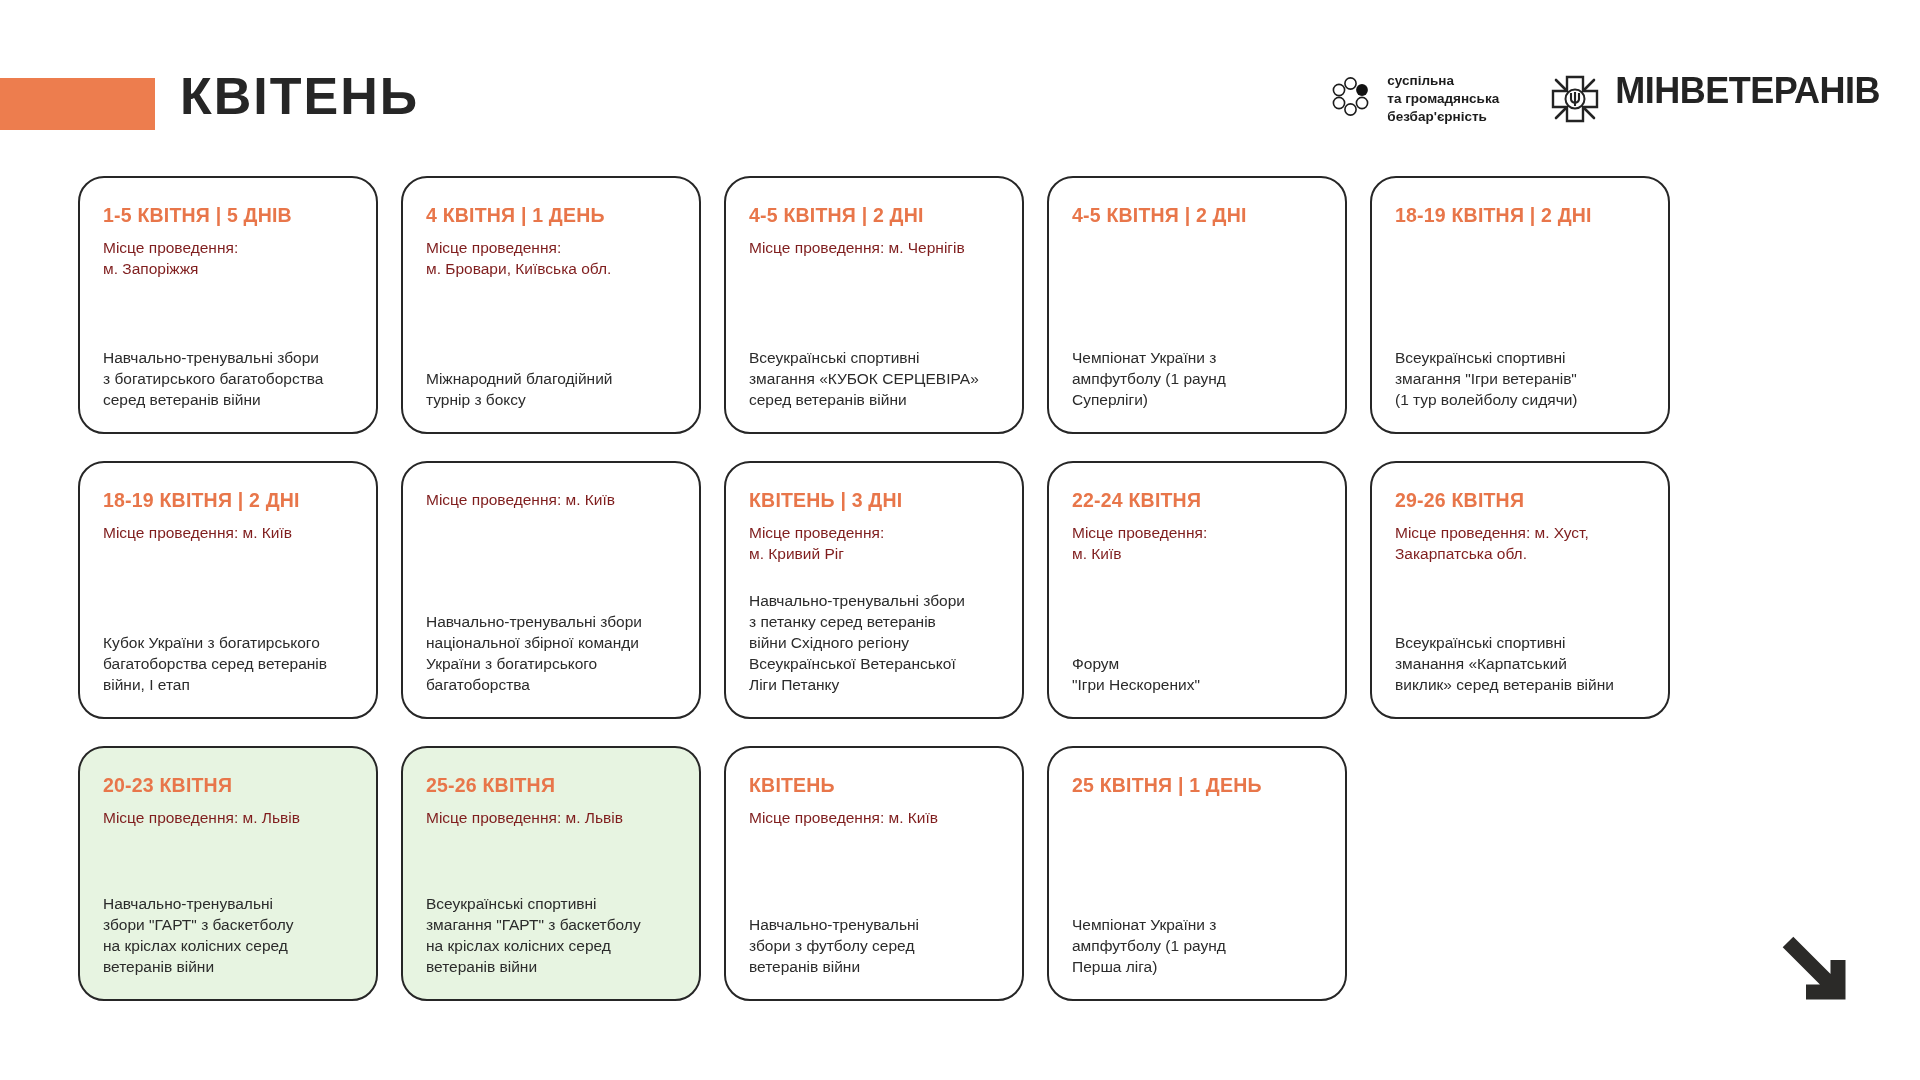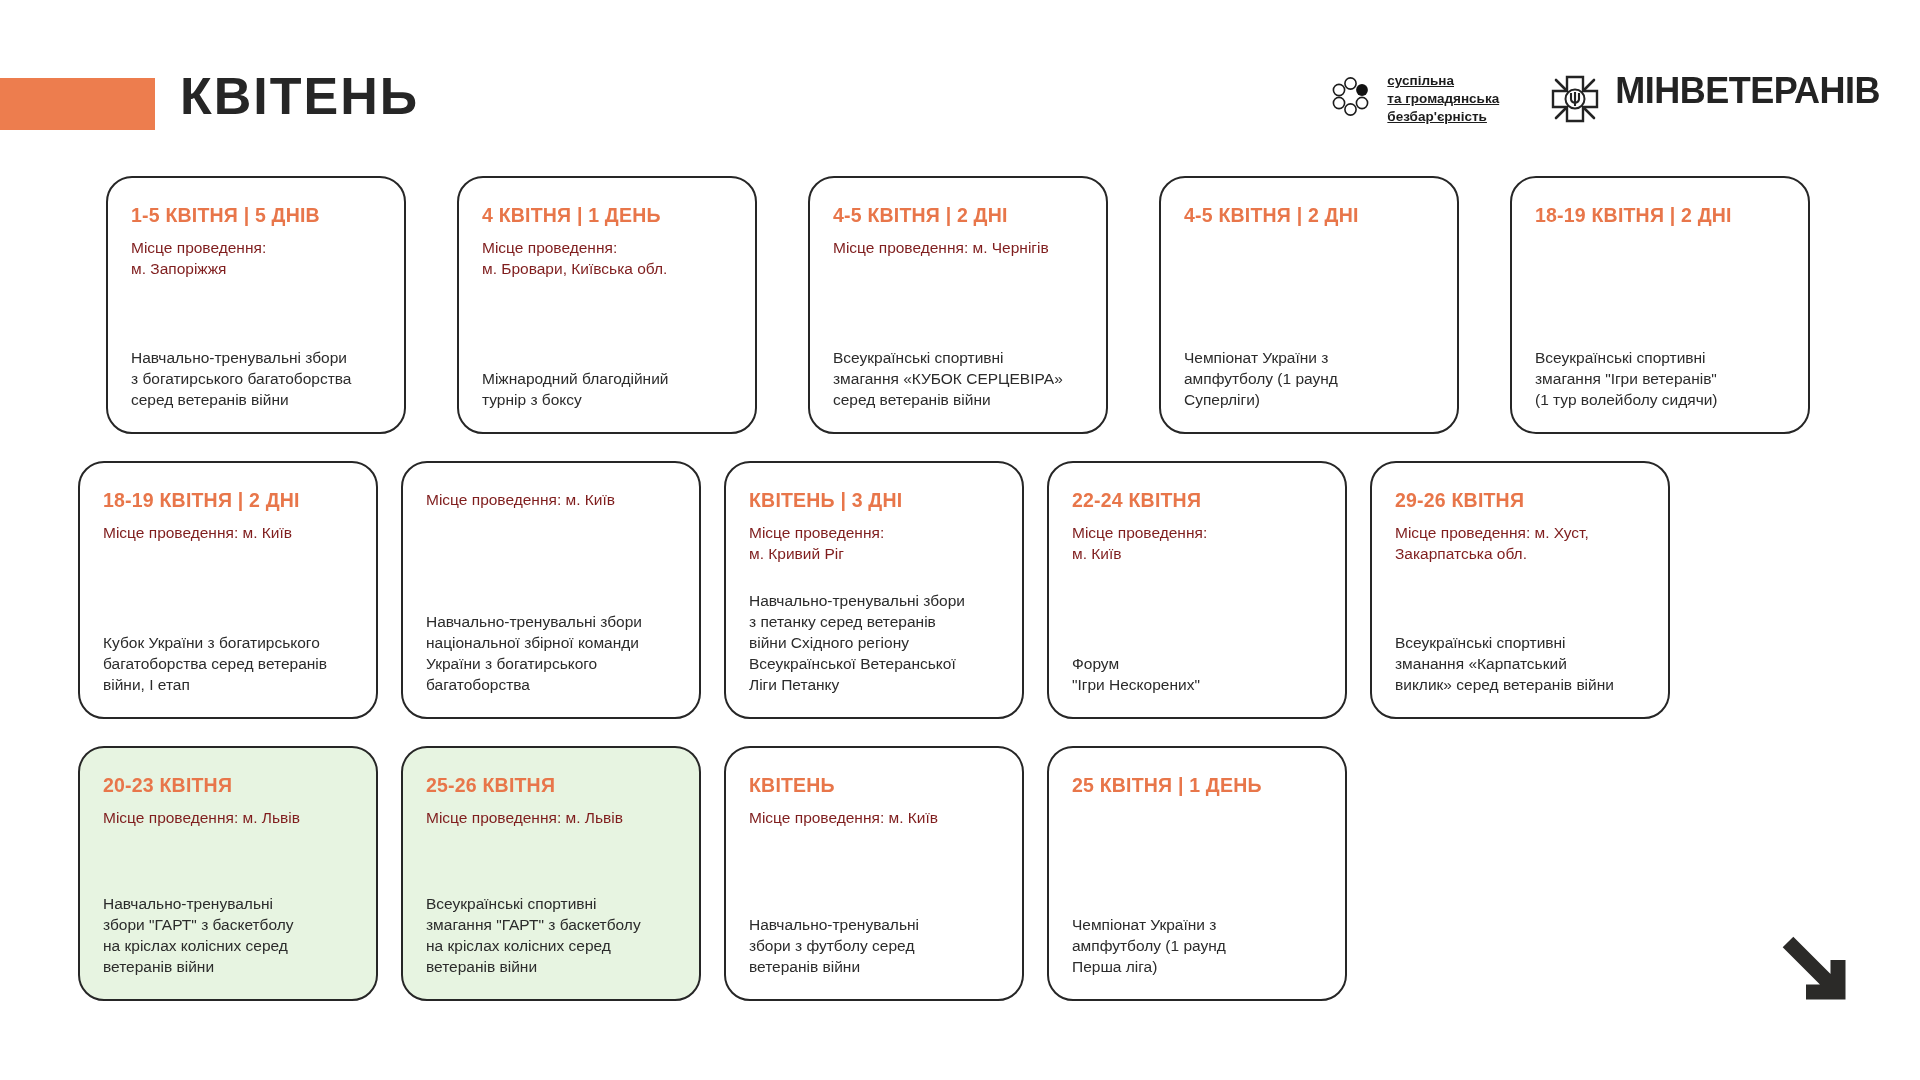--- a/index.html
+++ b/index.html
@@ -56,21 +56,20 @@
     width: 46px;
     height: 46px;
     flex: none;
   }
   .brand-access-text {
     font-size: 13.5px;
     line-height: 1.32;
     color: #1c1c1c;
     font-weight: 700;
     white-space: pre-line;
-    text-decoration: underline;
   }
   .brand-min {
     display: flex;
     align-items: flex-start;
     gap: 14px;
   }
   .min-emblem {
     width: 52px;
     height: 52px;
     flex: none;
@@ -101,21 +100,21 @@
     border: 2.6px solid #262626;
     border-radius: 26px;
     background: #ffffff;
     box-sizing: border-box;
     padding: 26px 23px 22px 23px;
     display: flex;
     flex-direction: column;
     position: relative;
   }
   .card.green { background: #e7f4e1; }
-  .card.h-tall  { height: 258px; margin-left: 28px; }
+  .card.h-tall  { height: 258px; }
   .card.h-tall2 { height: 258px; }
   .card.h-short { height: 255px; }
 
   .card-date {
     color: #e8764a;
     font-size: 19.5px;
     font-weight: 700;
     line-height: 1.22;
     letter-spacing: 0.2px;
     white-space: pre-line;

